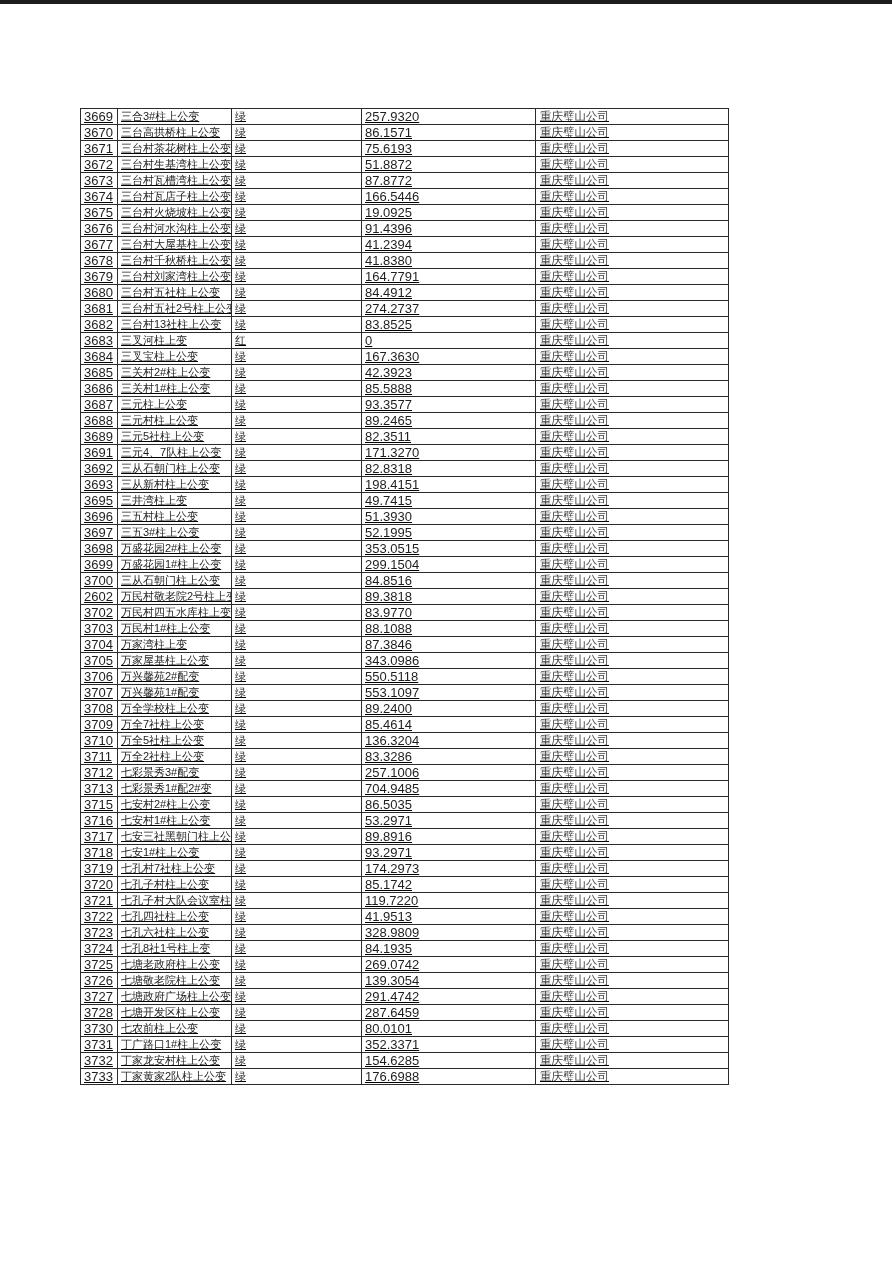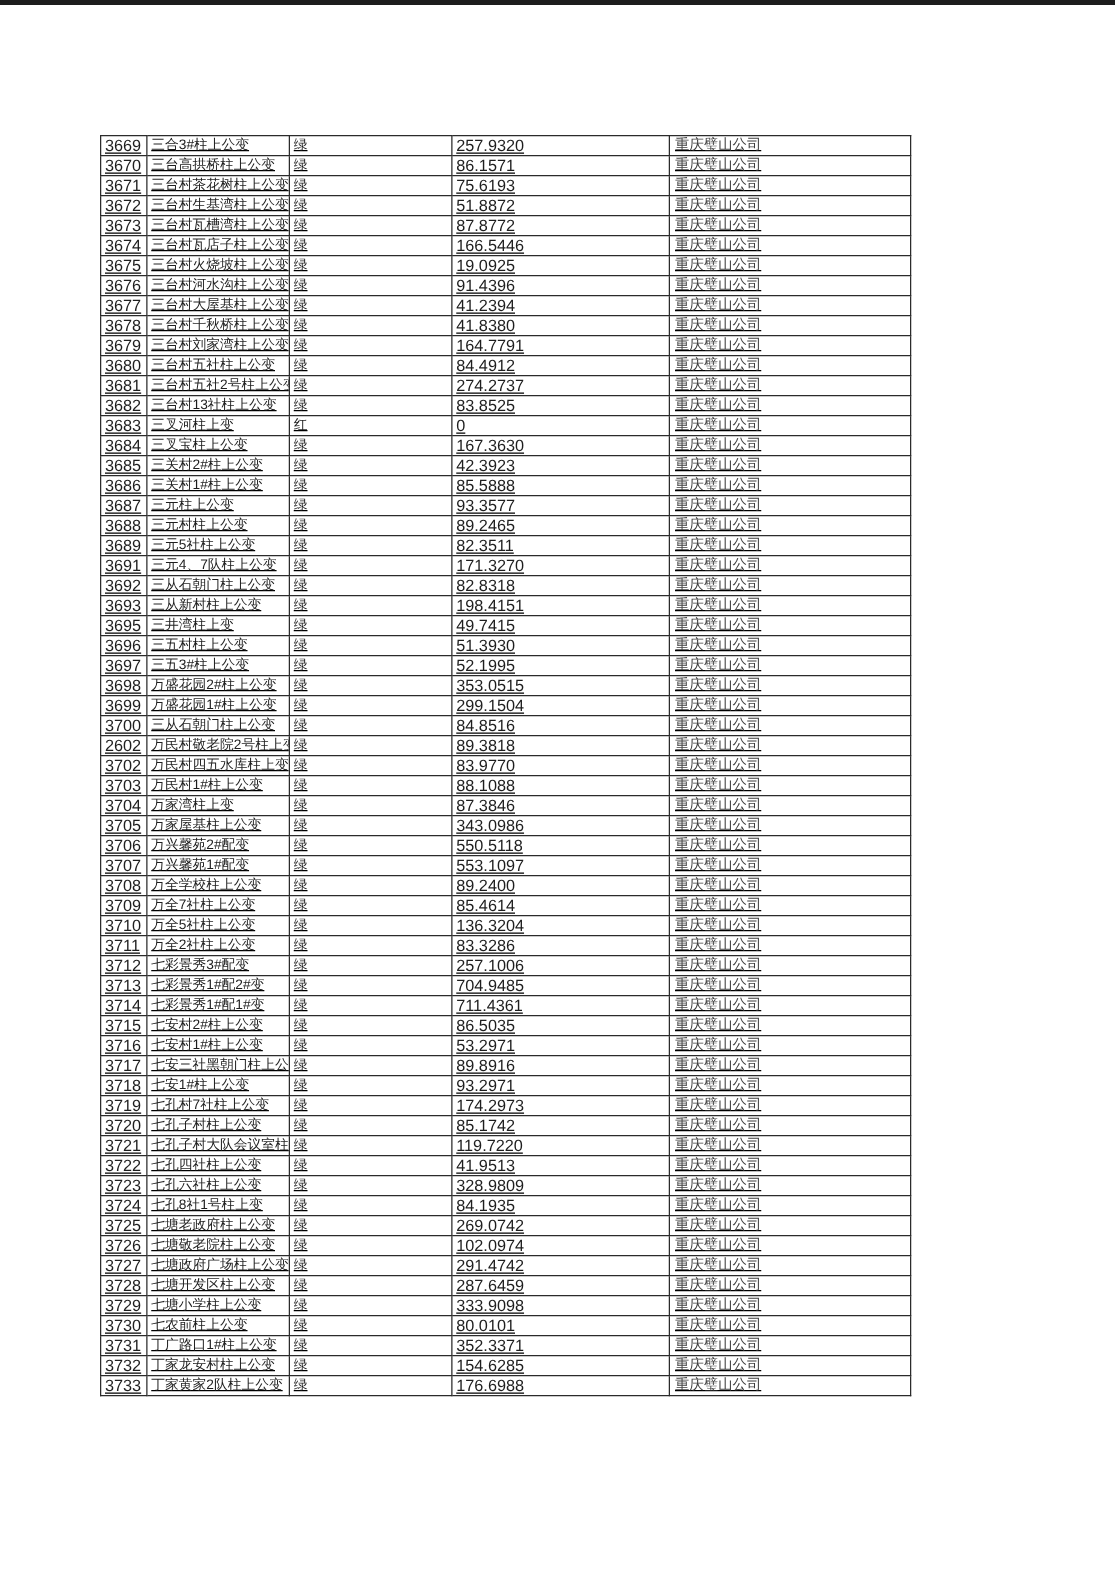--- a/index.html
+++ b/index.html
@@ -359,27 +359,20 @@
     <td class="c-company">重庆璧山公司</td>
   </tr>
       <tr>
     <td class="c-id">3713</td>
     <td class="c-name">七彩景秀1#配2#变</td>
     <td class="c-status">绿</td>
     <td class="c-value">704.9485</td>
     <td class="c-company">重庆璧山公司</td>
   </tr>
       <tr>
-    <td class="c-id">3714</td>
-    <td class="c-name">七彩景秀1#配1#变</td>
-    <td class="c-status">绿</td>
-    <td class="c-value">711.4361</td>
-    <td class="c-company">重庆璧山公司</td>
-  </tr>
-      <tr>
     <td class="c-id">3715</td>
     <td class="c-name">七安村2#柱上公变</td>
     <td class="c-status">绿</td>
     <td class="c-value">86.5035</td>
     <td class="c-company">重庆璧山公司</td>
   </tr>
       <tr>
     <td class="c-id">3716</td>
     <td class="c-name">七安村1#柱上公变</td>
     <td class="c-status">绿</td>
@@ -446,42 +439,35 @@
     <td class="c-id">3725</td>
     <td class="c-name">七塘老政府柱上公变</td>
     <td class="c-status">绿</td>
     <td class="c-value">269.0742</td>
     <td class="c-company">重庆璧山公司</td>
   </tr>
       <tr>
     <td class="c-id">3726</td>
     <td class="c-name">七塘敬老院柱上公变</td>
     <td class="c-status">绿</td>
-    <td class="c-value">102.0974</td>
+    <td class="c-value">139.3054</td>
     <td class="c-company">重庆璧山公司</td>
   </tr>
       <tr>
     <td class="c-id">3727</td>
     <td class="c-name">七塘政府广场柱上公变</td>
     <td class="c-status">绿</td>
     <td class="c-value">291.4742</td>
     <td class="c-company">重庆璧山公司</td>
   </tr>
       <tr>
     <td class="c-id">3728</td>
     <td class="c-name">七塘开发区柱上公变</td>
     <td class="c-status">绿</td>
     <td class="c-value">287.6459</td>
-    <td class="c-company">重庆璧山公司</td>
-  </tr>
-      <tr>
-    <td class="c-id">3729</td>
-    <td class="c-name">七塘小学柱上公变</td>
-    <td class="c-status">绿</td>
-    <td class="c-value">333.9098</td>
     <td class="c-company">重庆璧山公司</td>
   </tr>
       <tr>
     <td class="c-id">3730</td>
     <td class="c-name">七农前柱上公变</td>
     <td class="c-status">绿</td>
     <td class="c-value">80.0101</td>
     <td class="c-company">重庆璧山公司</td>
   </tr>
       <tr>

